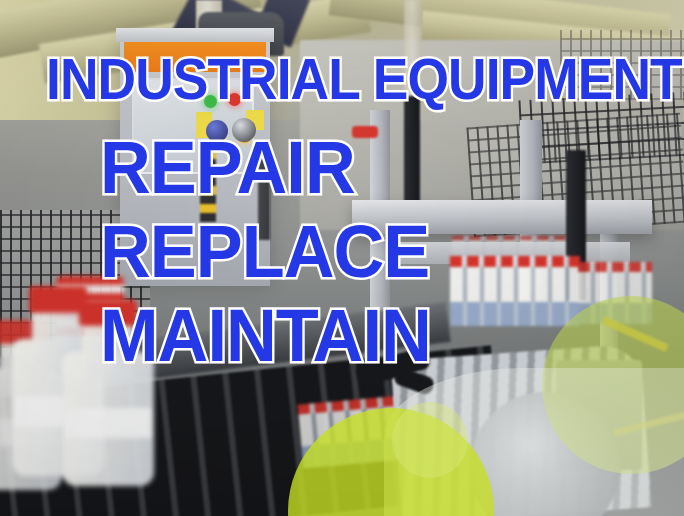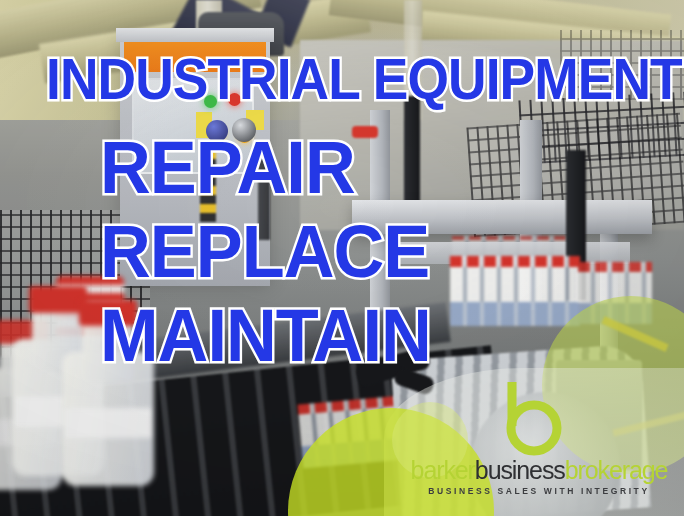--- a/index.html
+++ b/index.html
@@ -364,24 +364,14 @@
   <div class="circle c-bottomleft"></div>
   <div class="circle c-small"></div>
 
   <div class="headline-wrap">
     <h1 class="hl hl-top">INDUSTRIAL EQUIPMENT</h1>
     <h2 class="hl hl-1">REPAIR</h2>
     <h2 class="hl hl-2">REPLACE</h2>
     <h2 class="hl hl-3">MAINTAIN</h2>
   </div>
 
-  <div class="logo">
-    <div class="logo-mark">
-      <svg width="66" height="76" viewBox="0 0 66 76" aria-hidden="true">
-        <path d="M10 2 L10 46" stroke="#B5D334" stroke-width="9" stroke-linecap="butt" fill="none"></path>
-        <circle cx="32" cy="48" r="23" stroke="#B5D334" stroke-width="9" fill="none"></circle>
-      </svg>
-    </div>
-    <div class="logo-word"><span class="g">barker</span><span class="d">business</span><span class="g">brokerage</span></div>
-    <div class="logo-tag">BUSINESS SALES WITH INTEGRITY</div>
-  </div>
 
 </div>
 
 </body></html>

